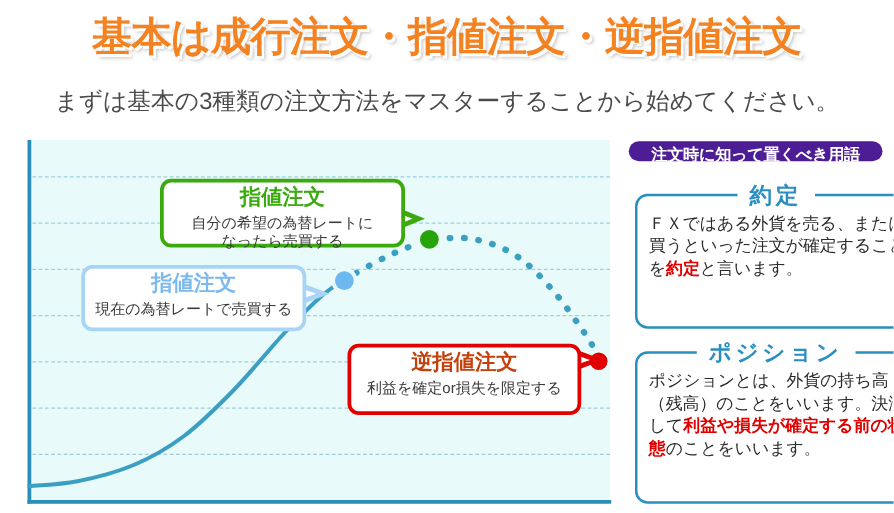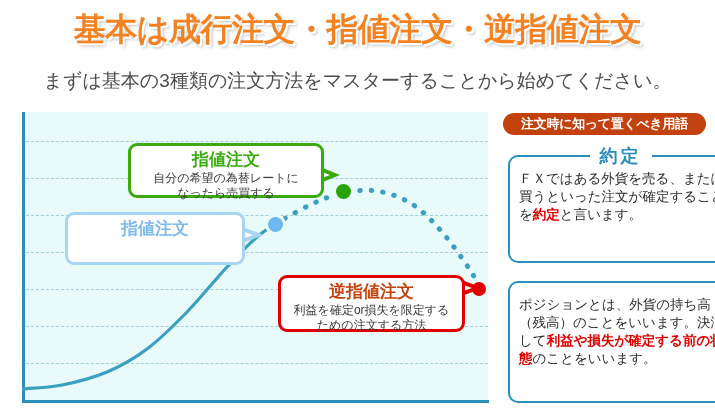--- a/index.html
+++ b/index.html
@@ -95,20 +95,21 @@
   .callout {
     position: absolute;
     background: #ffffff;
     border-radius: 9px;
     box-sizing: border-box;
     text-align: center;
   }
   .callout .c-title {
     font-weight: bold;
     line-height: 1.15;
+    font-family: Liberation Mono, monospace;
   }
   .callout .c-body {
     color: #3a3a3a;
     font-size: 12px;
     line-height: 1.28;
     margin-top: 1px;
   }
   .c-tail {
     position: absolute;
     width: 0;
@@ -172,22 +173,22 @@
     left: 455px; top: 282px;
     border-top: 6px solid transparent;
     border-bottom: 6px solid transparent;
     border-left: 17px solid #ffffff;
   }
 
   
   .glossary-pill {
     position: absolute;
     left: 503px; top: 113px;
-    width: 203px; height: 22px;
-    background: #c2410c;
+    width: 203px; height: 16px;
+    background: #4c1d95;
     border-radius: 11px;
     color: #ffffff;
     font-size: 13px;
     font-weight: bold;
     text-align: center;
     line-height: 22px;
     letter-spacing: -0.3px;
   }
   .term-card {
     position: absolute;
@@ -257,40 +258,43 @@
     <div class="c-body">
       <div>自分の希望の為替レートに</div>
       <div>なったら売買する</div>
     </div>
   </div>
 
   <div class="c-tail tail-market"></div>
   <div class="c-tail tail-market-in"></div>
   <div class="callout callout-market">
     <div class="c-title">指値注文</div>
+    <div class="c-body">
+      <div>現在の為替レートで売買する</div>
+    </div>
   </div>
 
   <div class="c-tail tail-stop"></div>
   <div class="c-tail tail-stop-in"></div>
   <div class="callout callout-stop">
     <div class="c-title">逆指値注文</div>
     <div class="c-body">
       <div>利益を確定or損失を限定する</div>
-      <div>ための注文する方法</div>
     </div>
   </div>
 
   <div class="glossary-pill">注文時に知って置くべき用語</div>
 
   <div class="term-card term-card-1">
     <div class="term-title">約定</div>
     <div class="term-body">
       <span>ＦＸではある外貨を売る、または買うといった注文が確定することを</span><span class="hl">約定</span><span>と言います。</span>
     </div>
   </div>
 
   <div class="term-card term-card-2">
+    <div class="term-title">ポジション</div>
     <div class="term-body">
       <span>ポジションとは、外貨の持ち高（残高）のことをいいます。決済して</span><span class="hl">利益や損失が確定する前の状態</span><span>のことをいいます。</span>
     </div>
   </div>
 
 </div>
 
 </body></html>

